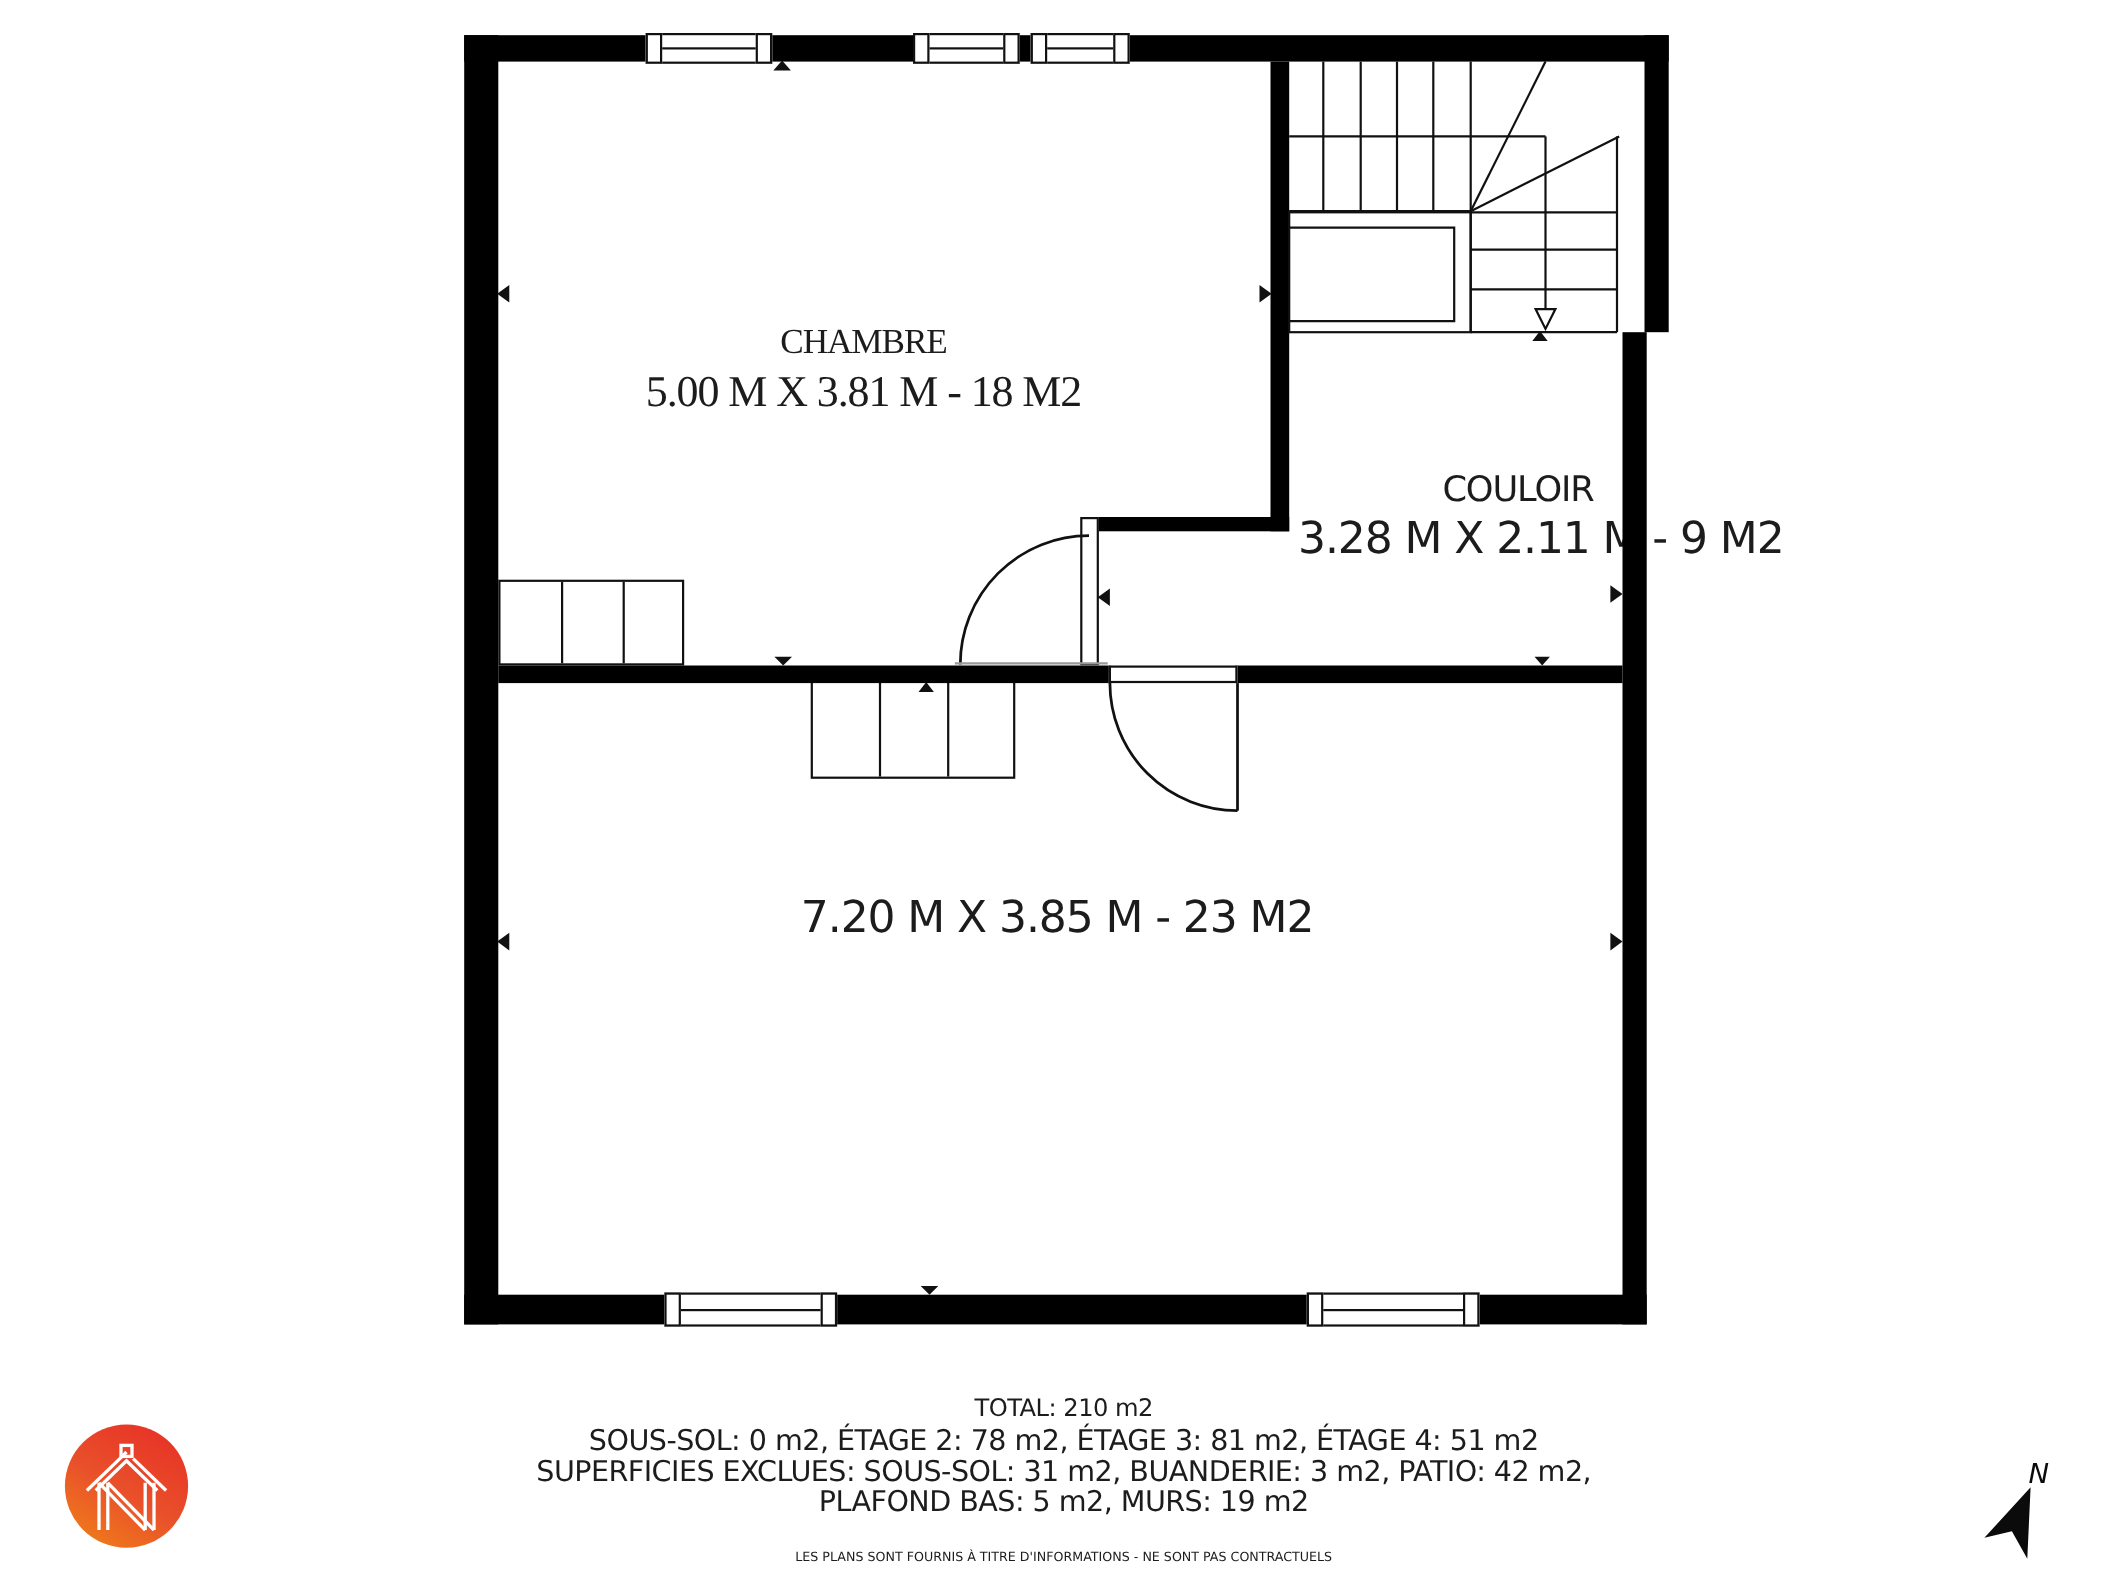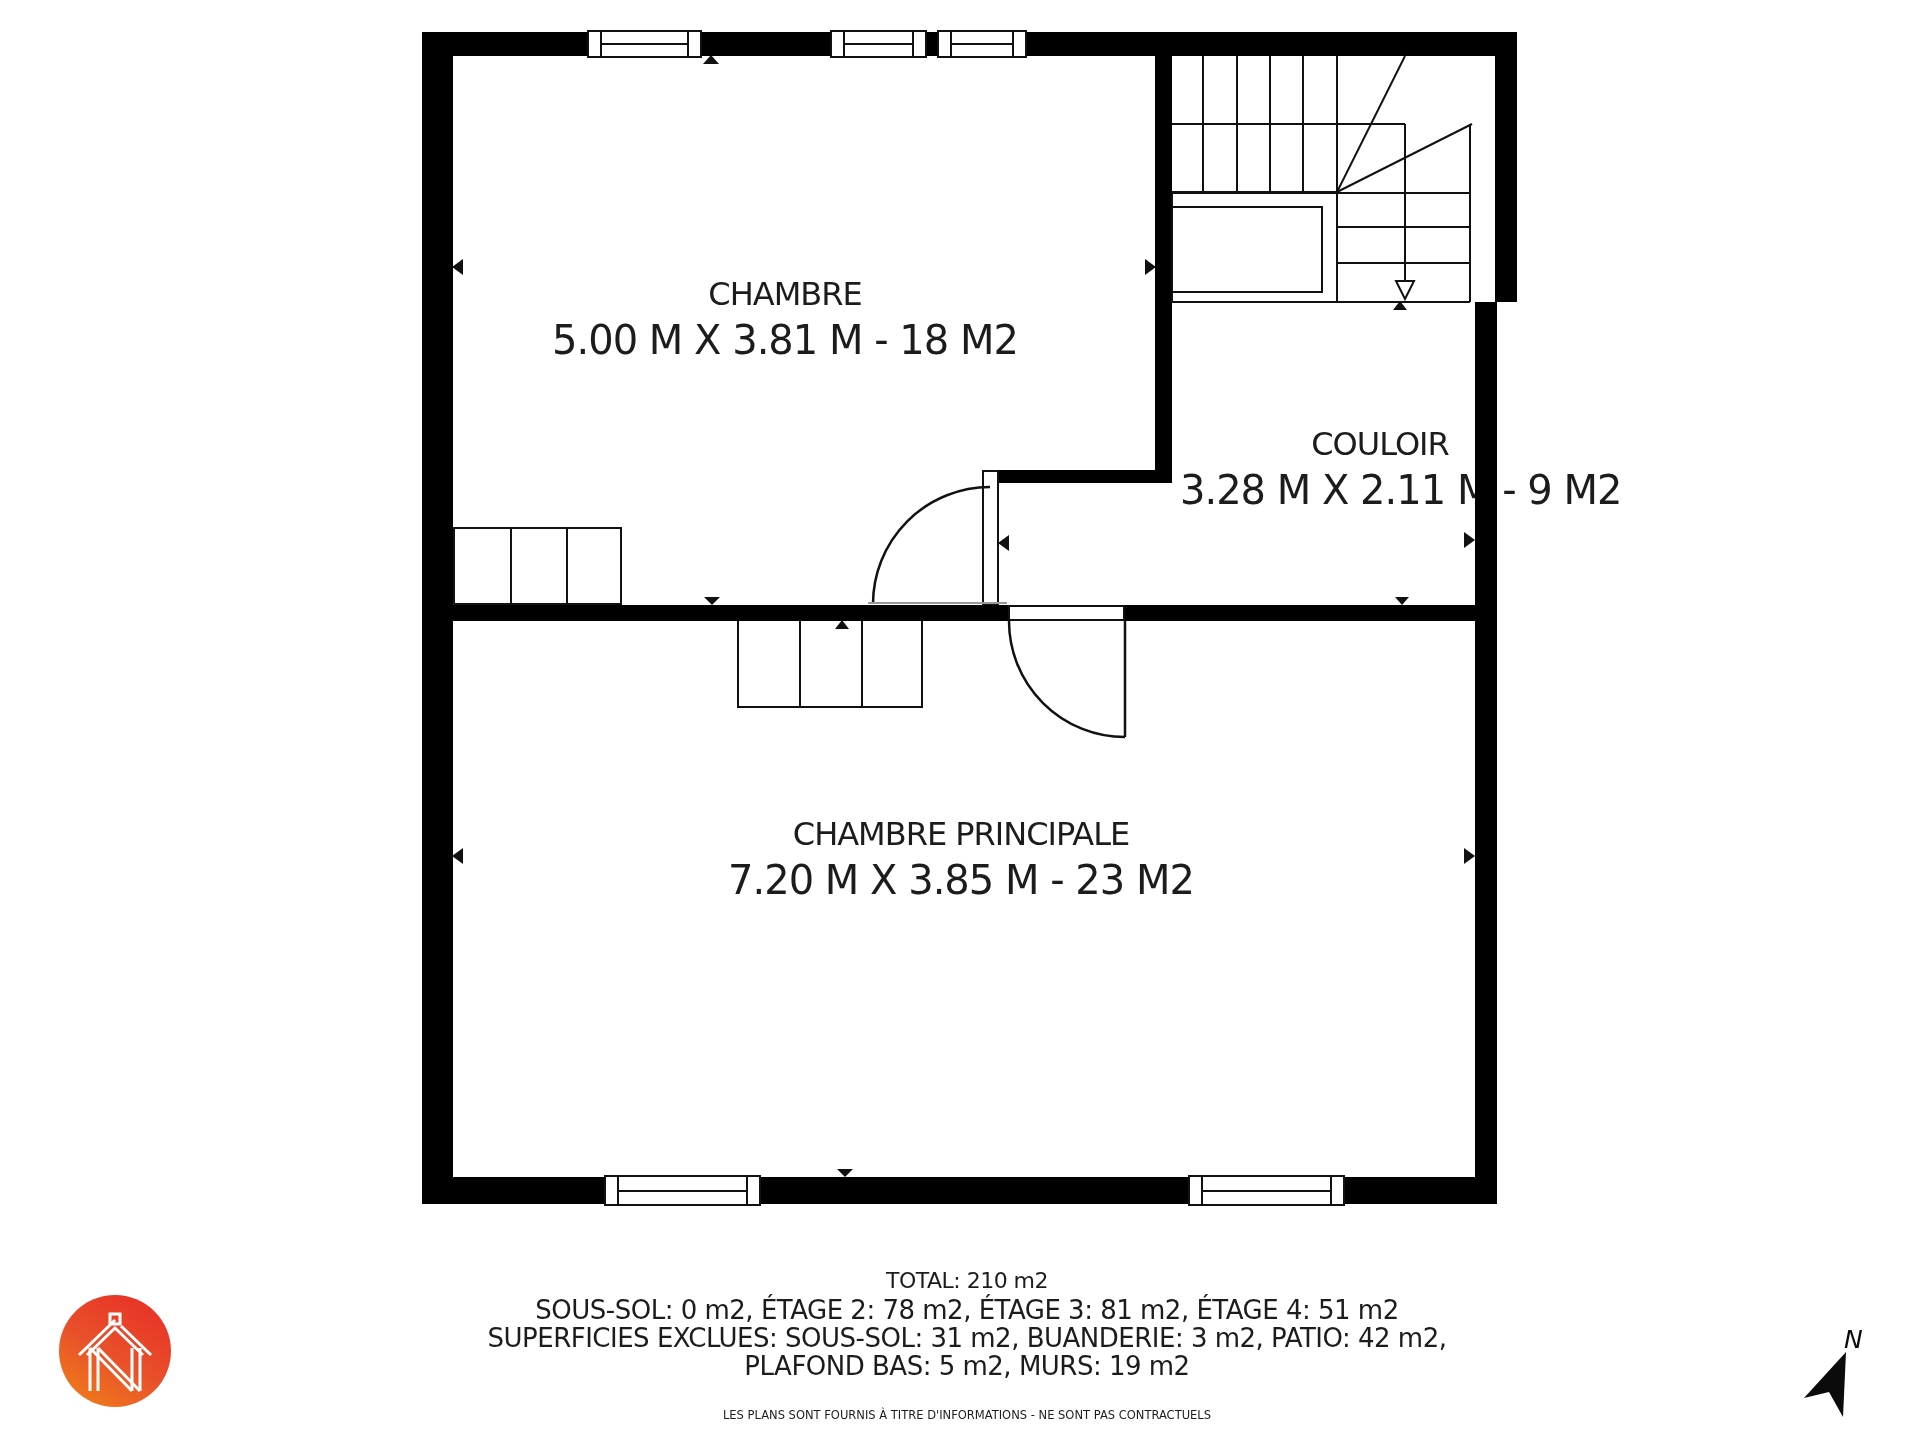--- a/index.html
+++ b/index.html
@@ -109,30 +109,29 @@
       <polygon points="1464,532 1464,548 1475,540"></polygon>
       <polygon points="1393,310 1407,310 1400,301"></polygon>
       <polygon points="1395,597 1409,597 1402,605"></polygon>
       <polygon points="835,629 849,629 842,620"></polygon>
       <polygon points="837,1169 853,1169 845,1177"></polygon>
       <polygon points="463,848 463,864 452,856"></polygon>
       <polygon points="1464,848 1464,864 1475,856"></polygon>
     </g>
   </svg>
 
-  <div class="room-label" style="left:485px;top:271px;width:600px;">
+  <div class="room-label" style="left:485px;top:287px;width:600px;font-family:Liberation Serif, serif;">
     <div class="name">CHAMBRE</div>
     <div class="dims">5.00 M X 3.81 M - 18 M2</div>
   </div>
   <div class="room-label" style="left:1180px;top:421px;width:400px;">
     <div class="name">COULOIR</div>
     <div class="dims" style="white-space:nowrap;">3.28 M X 2.11 M - 9 M2</div>
   </div>
   <div class="room-label" style="left:661px;top:811px;width:600px;">
-    <div class="name">CHAMBRE PRINCIPALE</div>
     <div class="dims">7.20 M X 3.85 M - 23 M2</div>
   </div>
 
   <div class="footer">
     <div class="total">TOTAL: 210 m2</div>
     <div class="fline">SOUS-SOL: 0 m2, ÉTAGE 2: 78 m2, ÉTAGE 3: 81 m2, ÉTAGE 4: 51 m2</div>
     <div class="fline">SUPERFICIES EXCLUES: SOUS-SOL: 31 m2, BUANDERIE: 3 m2, PATIO: 42 m2,</div>
     <div class="fline">PLAFOND BAS: 5 m2, MURS: 19 m2</div>
     <div class="disclaimer">LES PLANS SONT FOURNIS À TITRE D'INFORMATIONS - NE SONT PAS CONTRACTUELS</div>
   </div>

